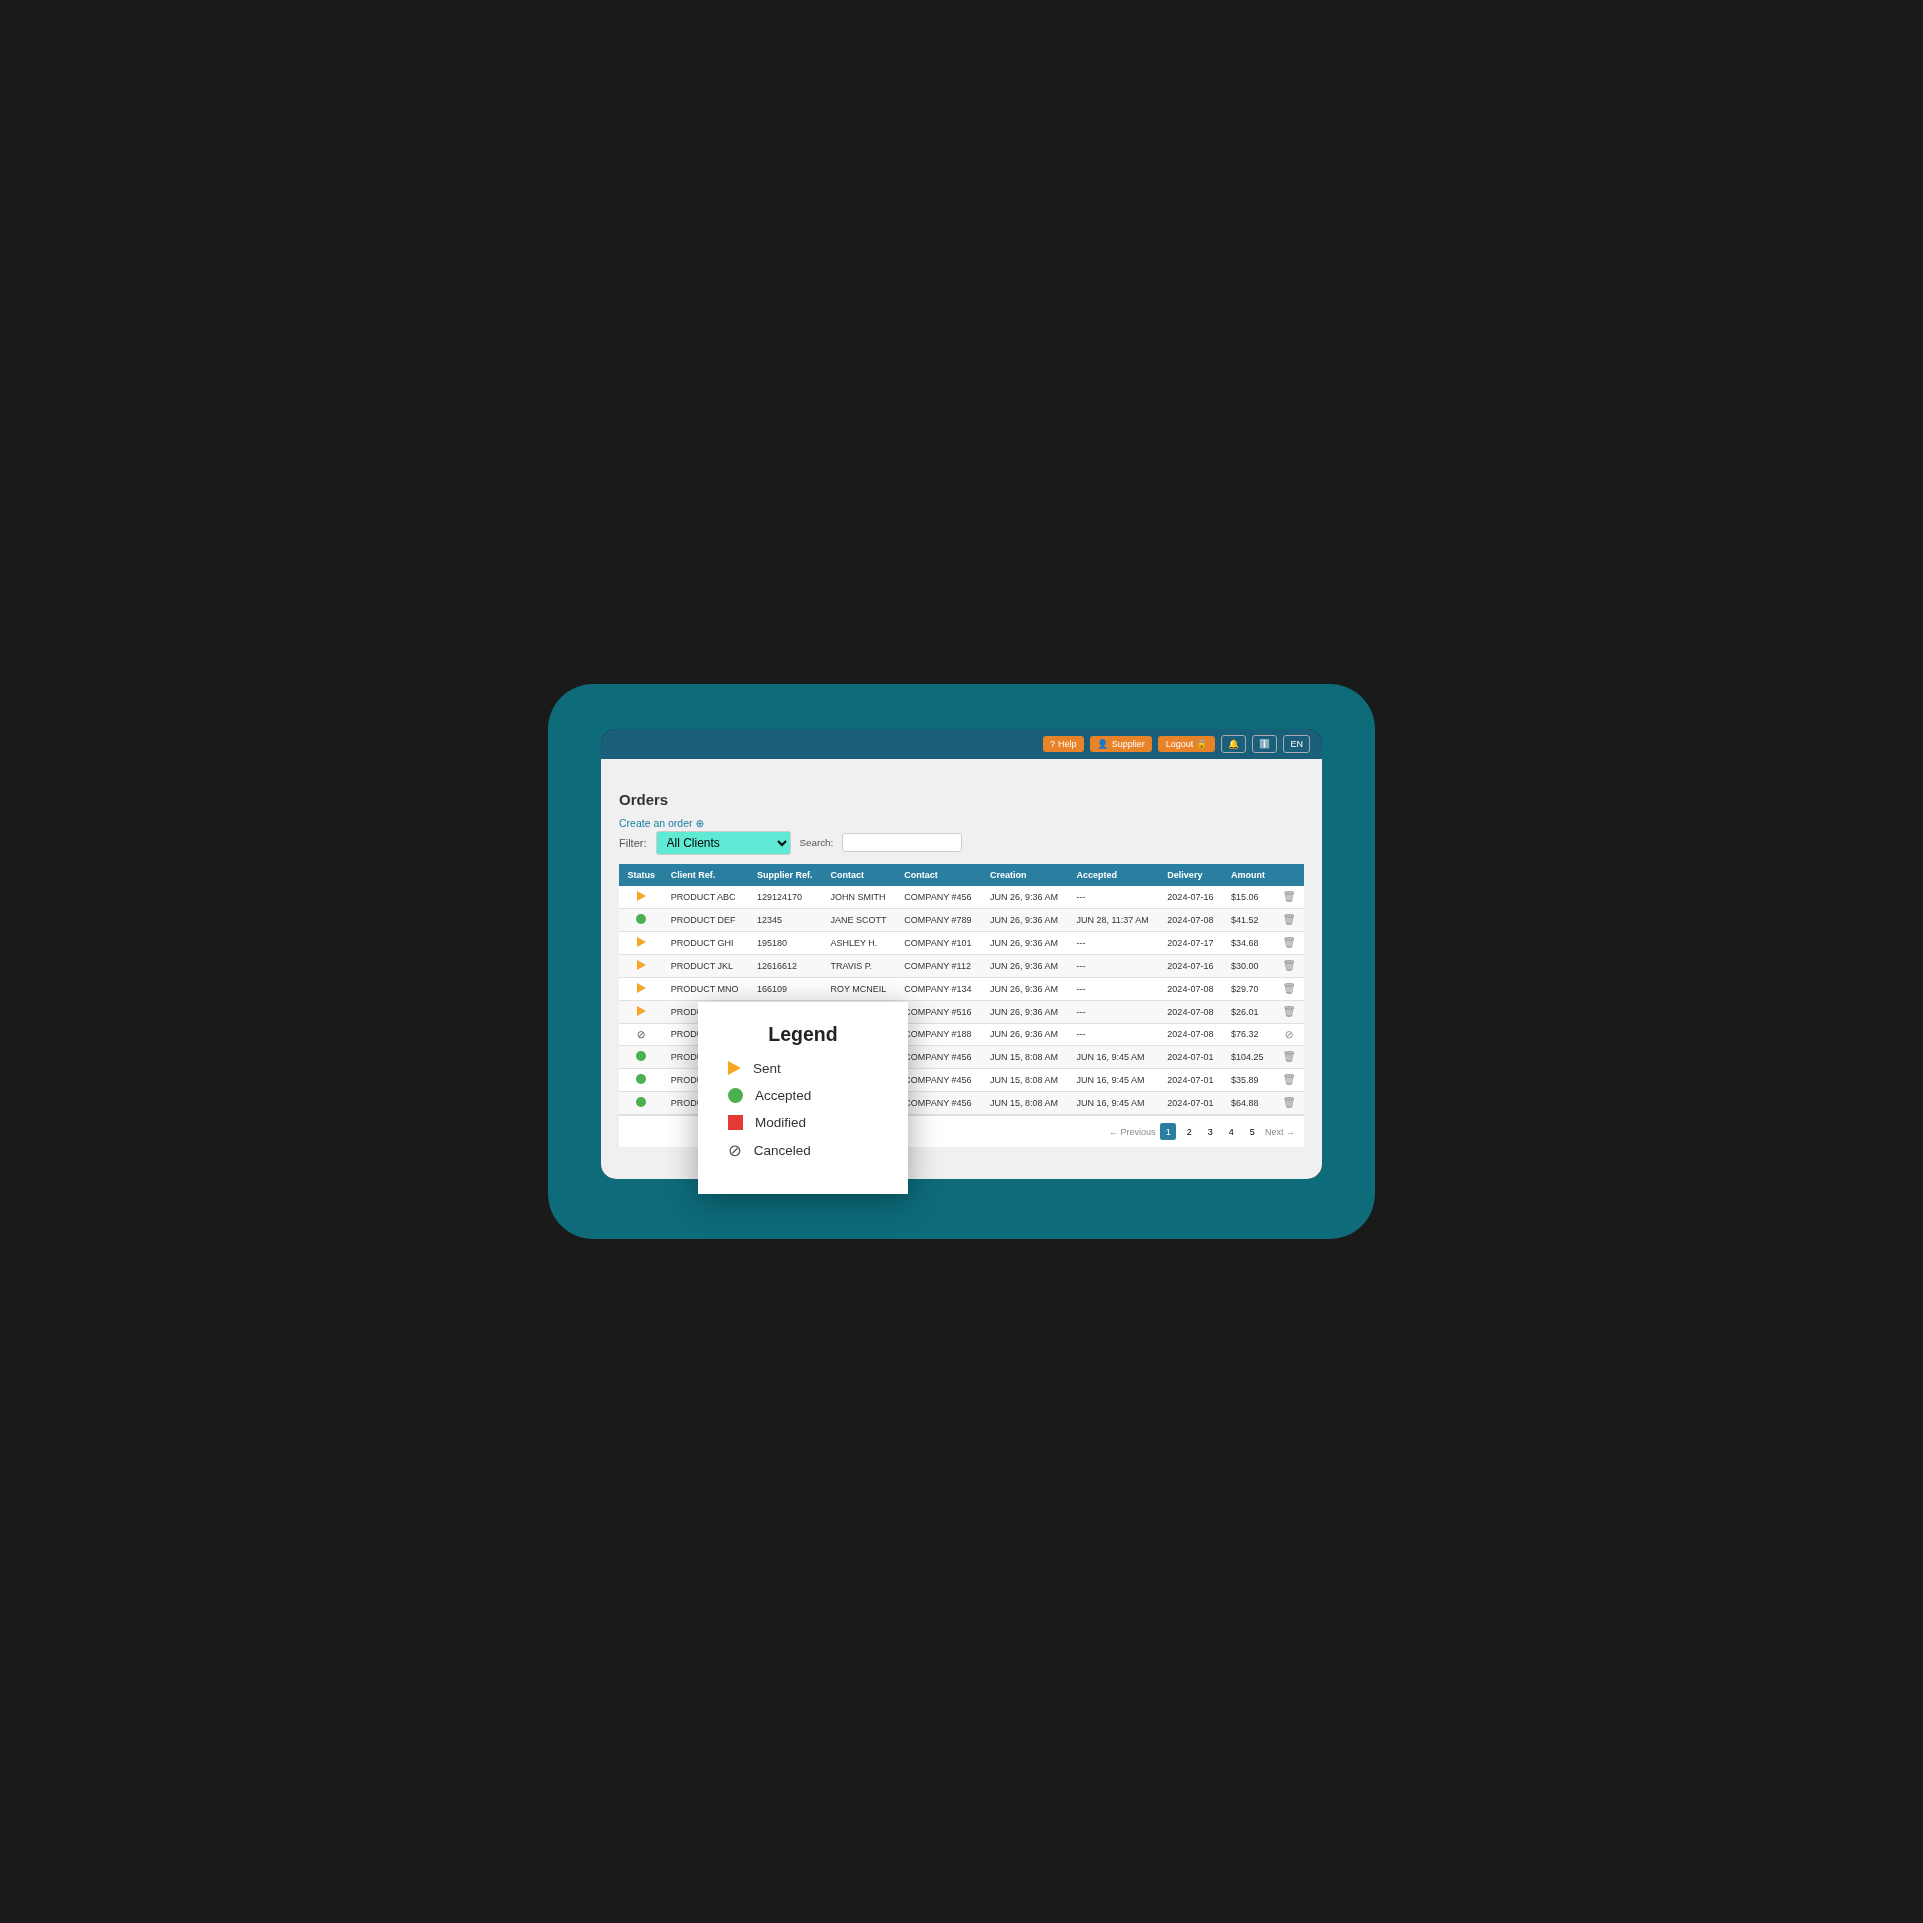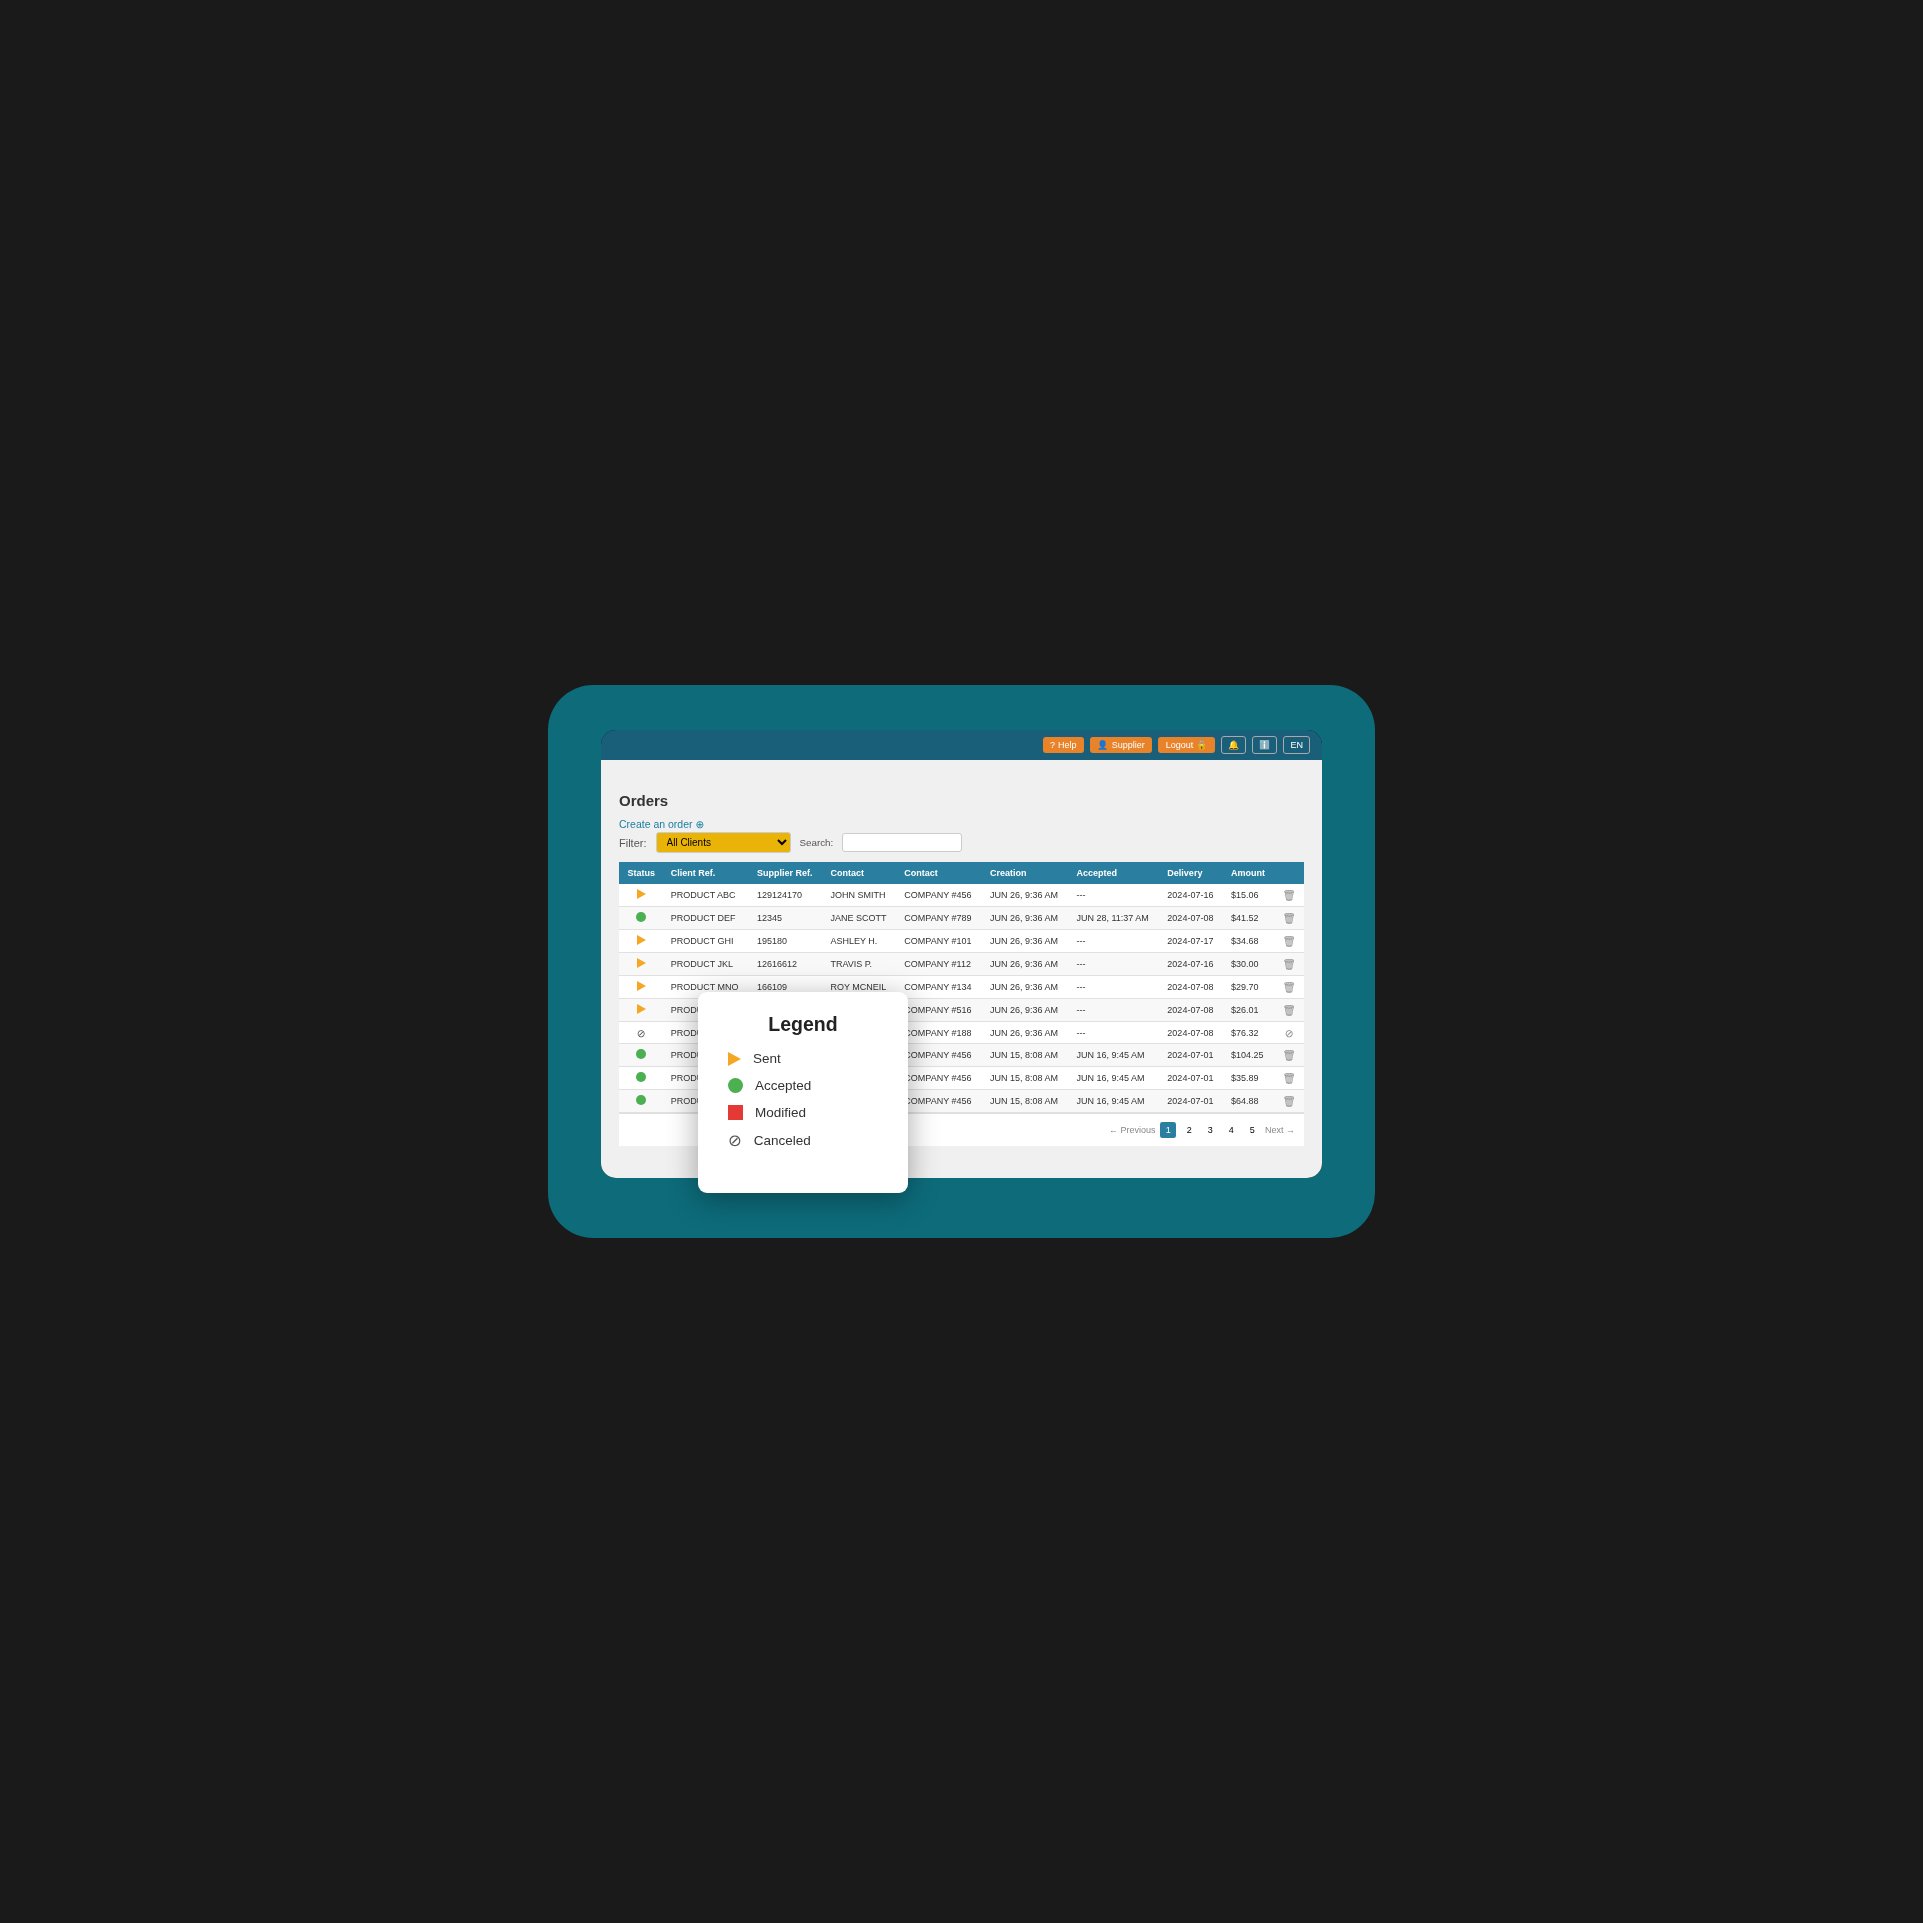--- a/index.html
+++ b/index.html
@@ -97,22 +97,22 @@
 
     .filter-label {
       font-size: 11px;
       color: #555;
     }
 
     .filter-select {
       padding: 3px 6px;
       border: 0.8px solid #ccc;
       border-radius: 3px;
-      font-size: 10px;
-      background: #eab308;
+      font-size: 12px;
+      background: #5eead4;
       width: 135px;
     }
 
     .search-label {
       font-size: 9.8px;
       color: #555;
     }
 
     .search-input {
       padding: 3px 6px;
@@ -220,22 +220,22 @@
       background: #2a7fa0;
       color: white;
     }
 
     
     .legend-popup {
       position: absolute;
       bottom: 45px;
       left: 150px;
       background: white;
-      border-radius: 9px;
-      padding: 21px 30px 32px;
+      border-radius: 0;
+      padding: 21px 30px 24px;
       box-shadow: 0 6px 30px rgba(0,0,0,0.35);
       z-index: 100;
       min-width: 210px;
     }
 
     .legend-title {
       font-size: 19.5px;
       font-weight: bold;
       color: #222;
       margin-bottom: 15px;

